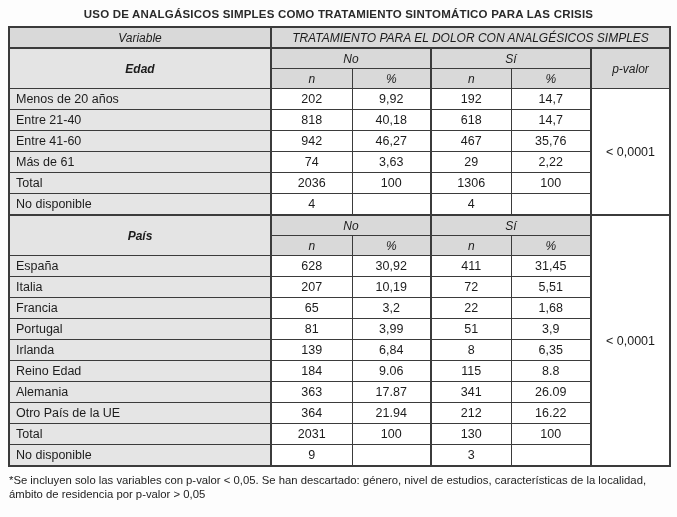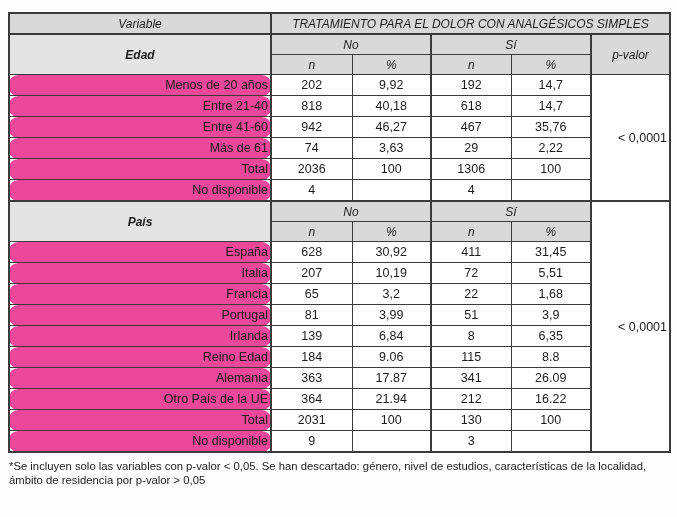--- a/index.html
+++ b/index.html
@@ -50,52 +50,52 @@
     font-weight: normal;
     font-size: 12px;
     text-align: center;
     height: 19px;
   }
   th.var-cell {
     background: var(--variable-bg);
     font-weight: bold;
   }
   td.lbl {
-    text-align: right;
+    text-align: left;
     padding-left: 6px;
-    background: #ec4899;
-    border-radius: 9px;
+    background: #e5e5e5;
   }
   td.num {
     text-align: center;
     background: #fff;
   }
   .gl {
     border-left-width: 2px;
   }
   td.pval {
-    text-align: right;
+    text-align: center;
     background: #fff;
     font-size: 12.5px;
   }
   tr.section-start th, tr.section-start td {
     border-top-width: 2px;
   }
   .footnote {
     margin: 7px 8px 0 9px;
     width: 648px;
     font-size: 11.3px;
     line-height: 13.5px;
     color: #222;
   }
 </style>
 </head>
 <body>
 
 <div class="title-block">
+  <div>USO DE ANALGÁSICOS SIMPLES COMO TRATAMIENTO SINTOMÁTICO PARA LAS CRISIS</div>
 </div>
 
 <table class="data-table">
   <colgroup>
     <col style="width:262px">
       <col style="width:81px">
       <col style="width:79px">
     <col style="width:80px">
       <col style="width:80px">
       <col style="width:79px">

